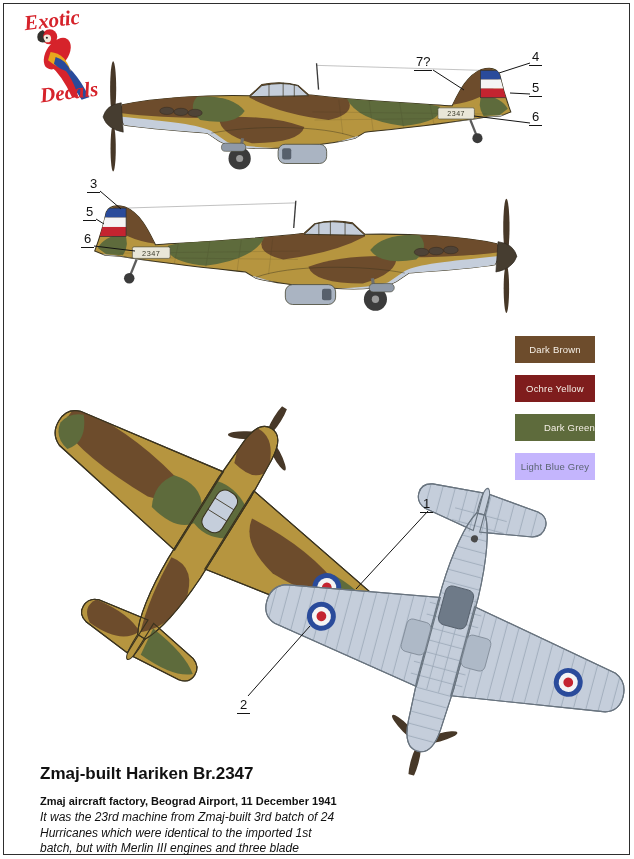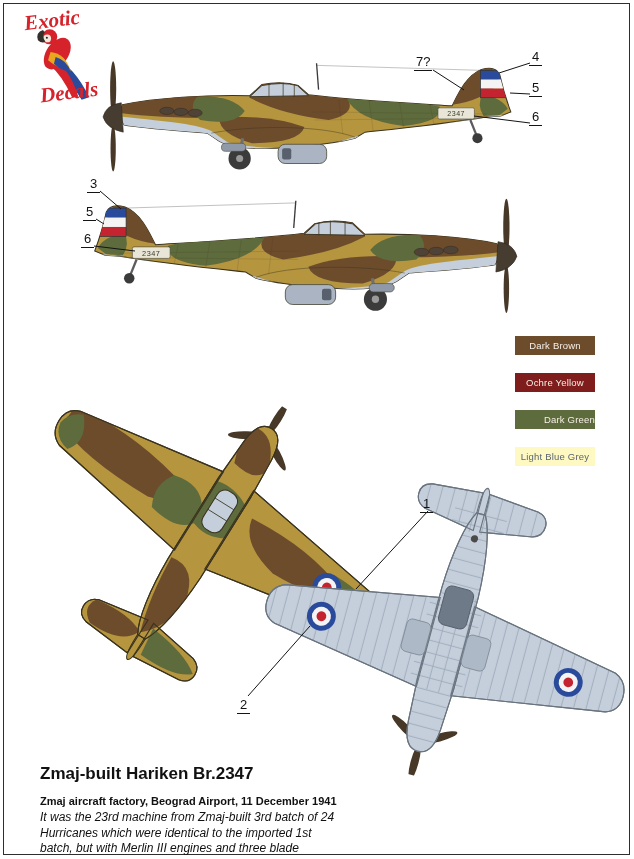--- a/index.html
+++ b/index.html
@@ -24,21 +24,21 @@
   
   .callout-label{
     position:absolute;font-size:13px;line-height:1;color:#121212;
     border-bottom:1.1px solid #141414;padding:0 2px 2px;min-width:9px;text-align:center;
     background:transparent;z-index:30;
   }
   .leaders{position:absolute;left:0;top:0;pointer-events:none;z-index:25}
 
   
   .legend{position:absolute;left:515px;top:336px;width:80px;z-index:10}
-  .swatch{height:19px;margin-bottom:18px;display:flex;align-items:center;justify-content:center}
+  .swatch{height:27px;margin-bottom:12px;display:flex;align-items:center;justify-content:center}
   .swatch-label{font-size:9.5px;letter-spacing:.2px}
 
   
   .caption{position:absolute;left:40px;top:764px;width:340px;z-index:20}
   .caption .title{font-size:17px;font-weight:bold;margin:0 0 11px;color:#111}
   .caption .subtitle{font-size:11px;font-weight:bold;margin:0 0 3px;color:#111}
   .caption .body{font-size:12px;font-style:italic;line-height:1.3;margin:0;width:300px;color:#111}
 
   svg text.serial{font-family:"Liberation Sans",sans-serif;font-size:7px;fill:#3a3a2a;letter-spacing:.5px}
 </style>
@@ -174,21 +174,21 @@
 <div class="legend">
   <div class="swatch" style="background-color: rgb(109, 76, 44);">
     <span class="swatch-label" style="color: rgb(245, 239, 230);">Dark Brown</span>
   </div>
   <div class="swatch" style="background-color: #7f1d1d;">
     <span class="swatch-label" style="color: rgb(245, 239, 230);">Ochre Yellow</span>
   </div>
   <div class="swatch" style="background-color: rgb(94, 107, 60); justify-content: flex-end;">
     <span class="swatch-label" style="color: rgb(245, 239, 230);">Dark Green</span>
   </div>
-  <div class="swatch" style="background-color: #fef9c3;">
+  <div class="swatch" style="background-color: #c4b5fd;">
     <span class="swatch-label" style="color: rgb(90, 100, 114);">Light Blue Grey</span>
   </div>
 </div>
 
 <div class="plan" style="left:10px;top:385px;transform:rotate(32deg)">
   <svg viewBox="0 0 340 270" width="390" height="300">
     <use href="#prop3"></use>
     <g fill="#b6953f" stroke="#3a331f" stroke-width="1">
       <use href="#pwL"></use>
         <use href="#pwR"></use>

